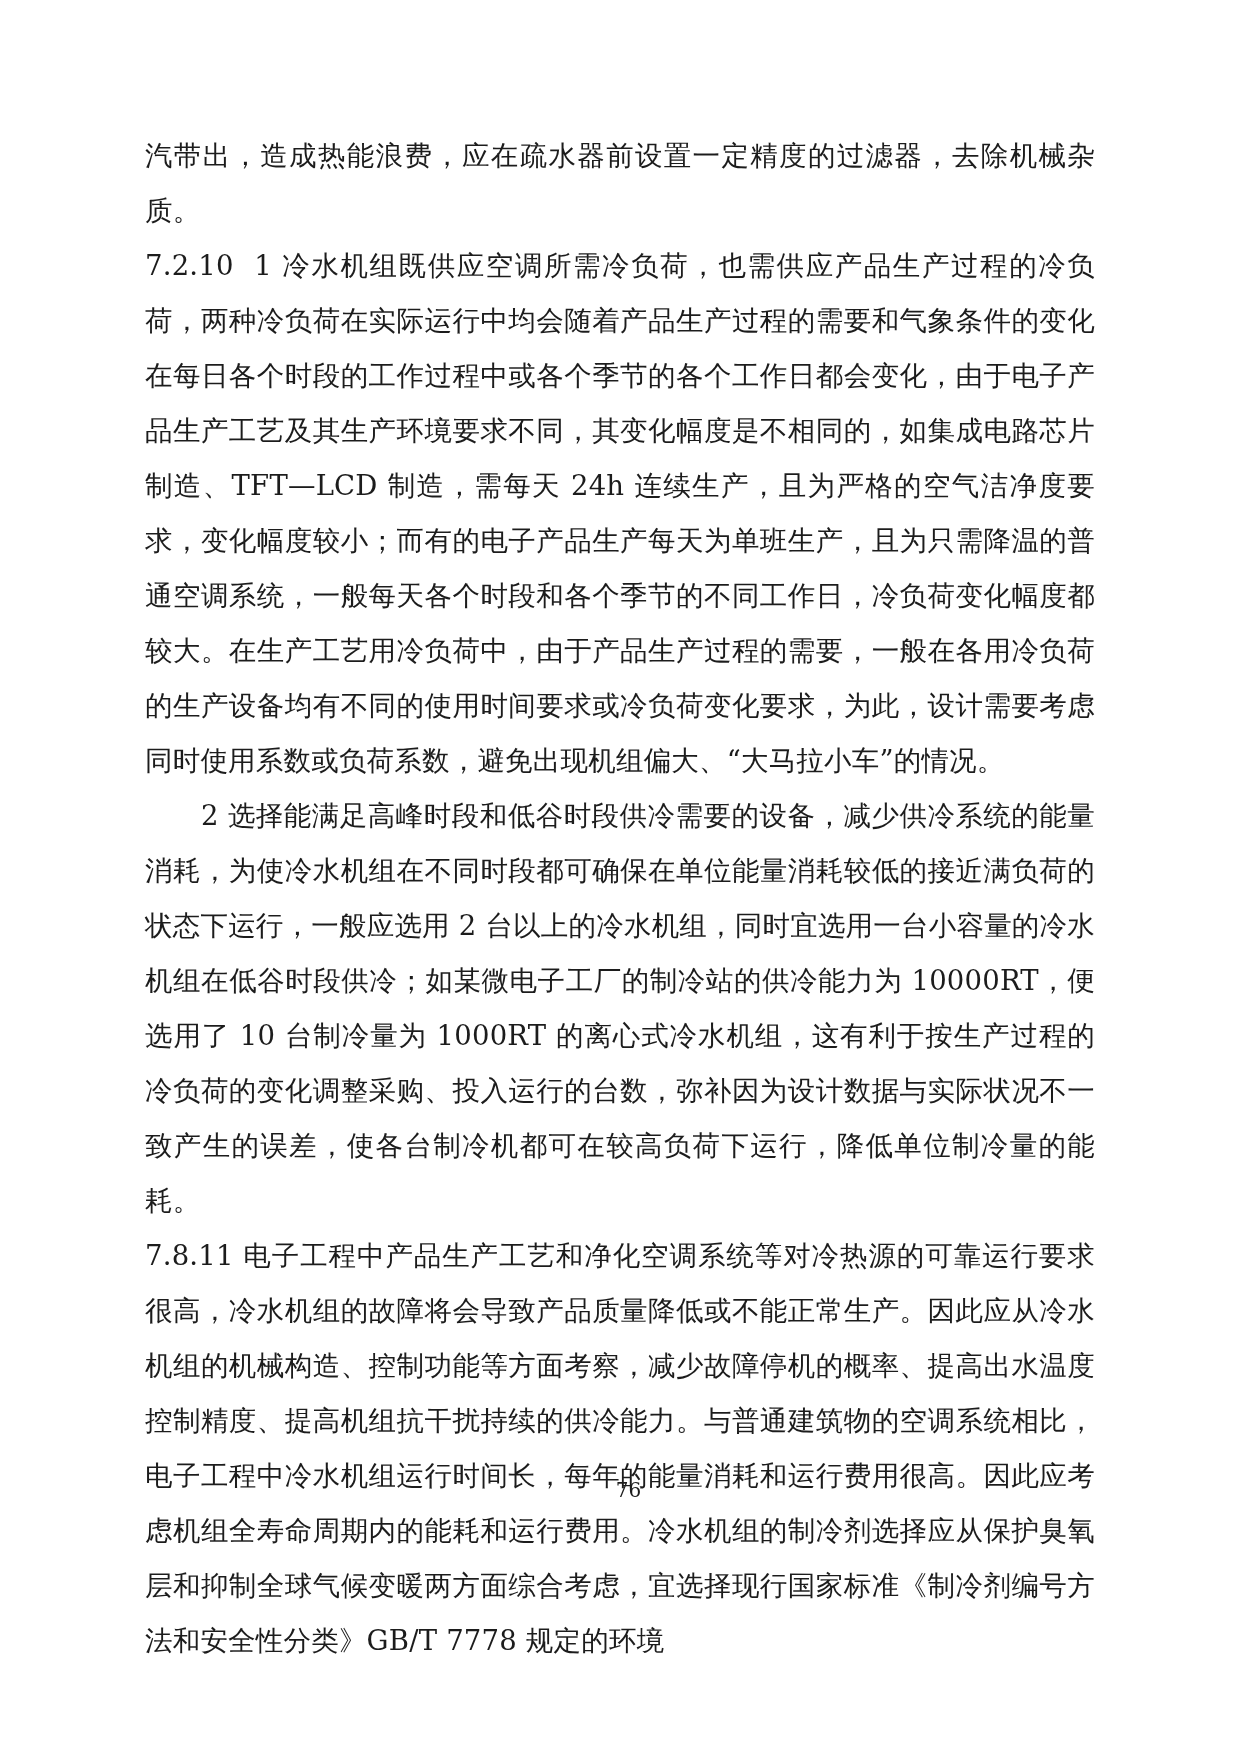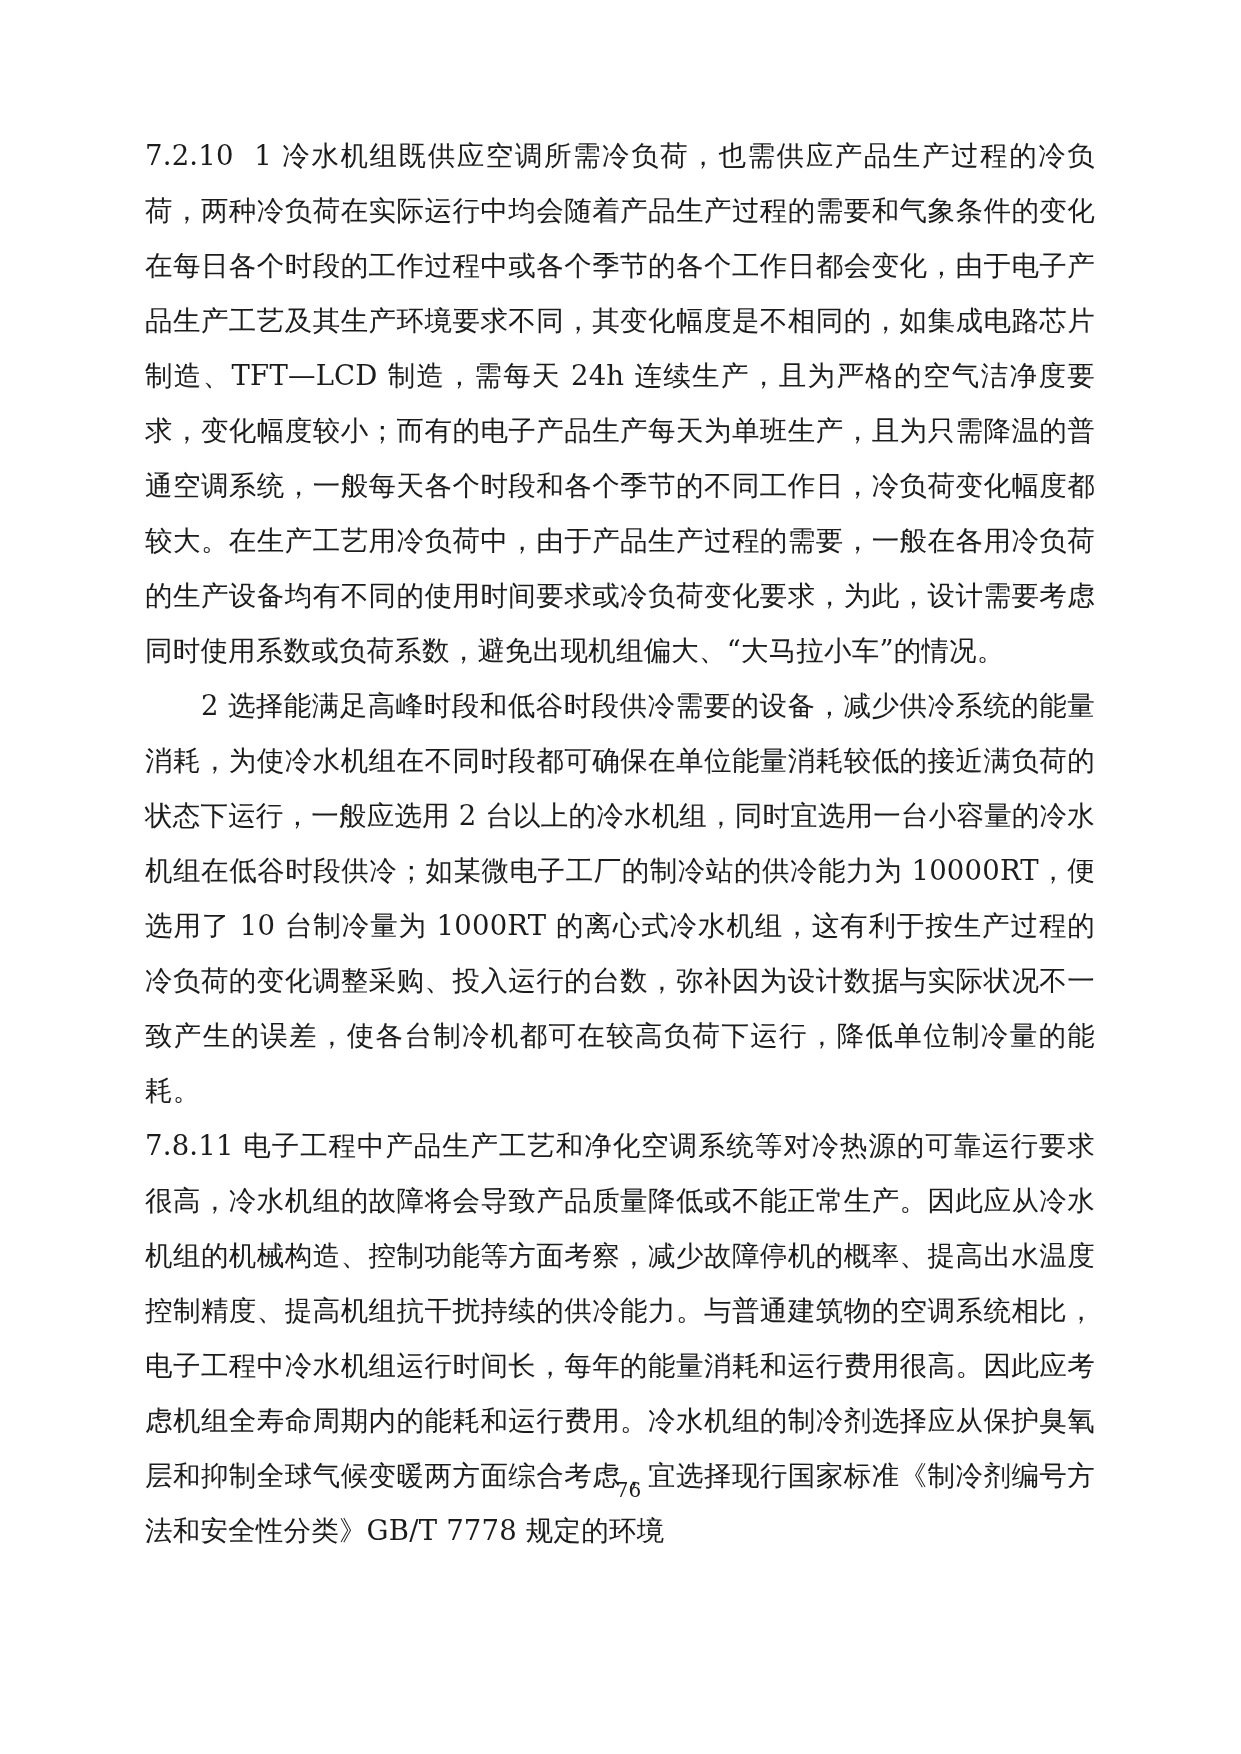--- a/index.html
+++ b/index.html
@@ -45,18 +45,19 @@
     font-family: "DejaVu Serif", "Liberation Serif", serif;
     font-size: 20px;
     color: #1c1c1c;
   }
 </style>
 </head>
 <body>
 
 <div class="page">
   <div class="content">
+    <p class="para">汽带出，造成热能浪费，应在疏水器前设置一定精度的过滤器，去除机械杂质。</p>
     <p class="para">7.2.10  1 冷水机组既供应空调所需冷负荷，也需供应产品生产过程的冷负荷，两种冷负荷在实际运行中均会随着产品生产过程的需要和气象条件的变化在每日各个时段的工作过程中或各个季节的各个工作日都会变化，由于电子产品生产工艺及其生产环境要求不同，其变化幅度是不相同的，如集成电路芯片制造、TFT—LCD 制造，需每天 24h 连续生产，且为严格的空气洁净度要求，变化幅度较小；而有的电子产品生产每天为单班生产，且为只需降温的普通空调系统，一般每天各个时段和各个季节的不同工作日，冷负荷变化幅度都较大。在生产工艺用冷负荷中，由于产品生产过程的需要，一般在各用冷负荷的生产设备均有不同的使用时间要求或冷负荷变化要求，为此，设计需要考虑同时使用系数或负荷系数，避免出现机组偏大、“大马拉小车”的情况。</p>
     <p class="para indent-2">　　2 选择能满足高峰时段和低谷时段供冷需要的设备，减少供冷系统的能量消耗，为使冷水机组在不同时段都可确保在单位能量消耗较低的接近满负荷的状态下运行，一般应选用 2 台以上的冷水机组，同时宜选用一台小容量的冷水机组在低谷时段供冷；如某微电子工厂的制冷站的供冷能力为 10000RT，便选用了 10 台制冷量为 1000RT 的离心式冷水机组，这有利于按生产过程的冷负荷的变化调整采购、投入运行的台数，弥补因为设计数据与实际状况不一致产生的误差，使各台制冷机都可在较高负荷下运行，降低单位制冷量的能耗。</p>
     <p class="para">7.8.11 电子工程中产品生产工艺和净化空调系统等对冷热源的可靠运行要求很高，冷水机组的故障将会导致产品质量降低或不能正常生产。因此应从冷水机组的机械构造、控制功能等方面考察，减少故障停机的概率、提高出水温度控制精度、提高机组抗干扰持续的供冷能力。与普通建筑物的空调系统相比，电子工程中冷水机组运行时间长，每年的能量消耗和运行费用很高。因此应考虑机组全寿命周期内的能耗和运行费用。冷水机组的制冷剂选择应从保护臭氧层和抑制全球气候变暖两方面综合考虑，宜选择现行国家标准《制冷剂编号方法和安全性分类》GB/T 7778 规定的环境</p>
   </div>
   <div class="page-number">76</div>
 </div>
 
 </body></html>

